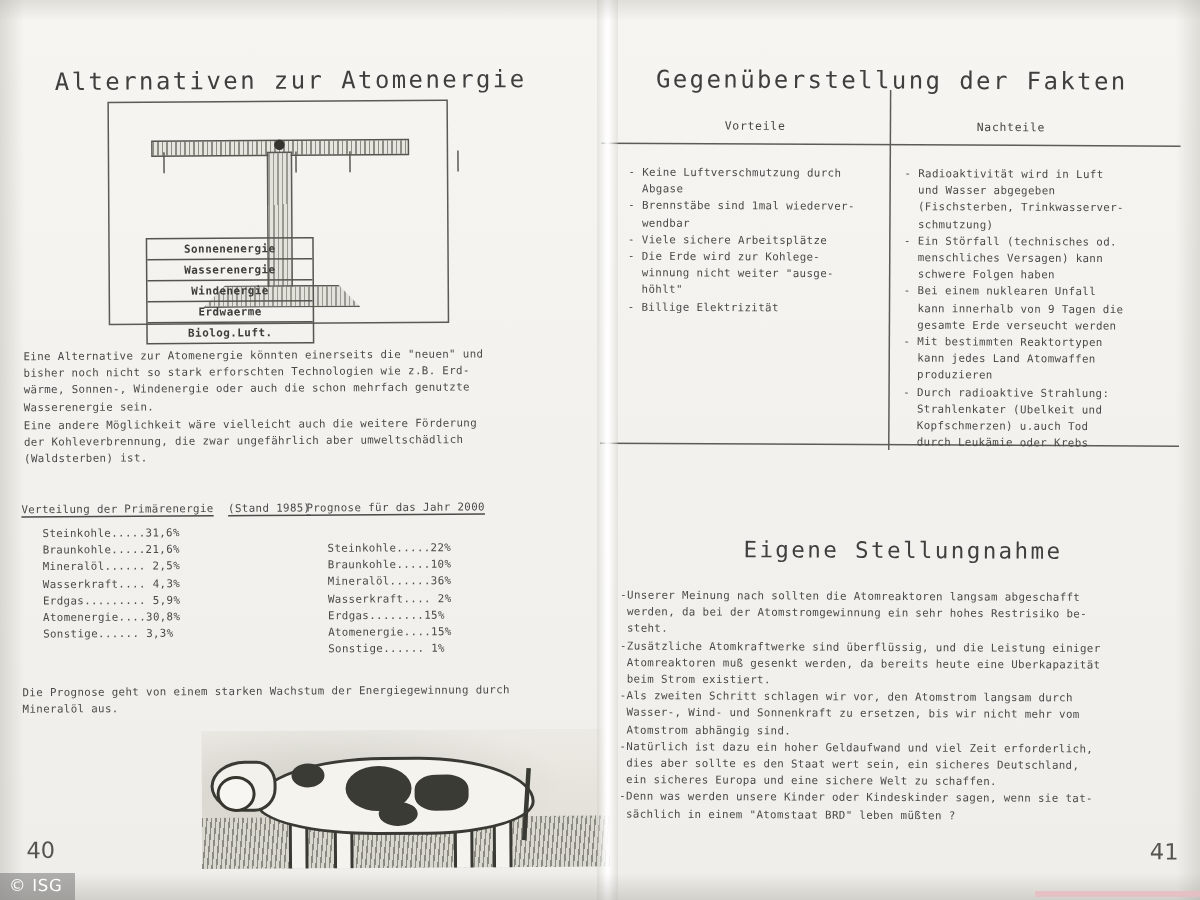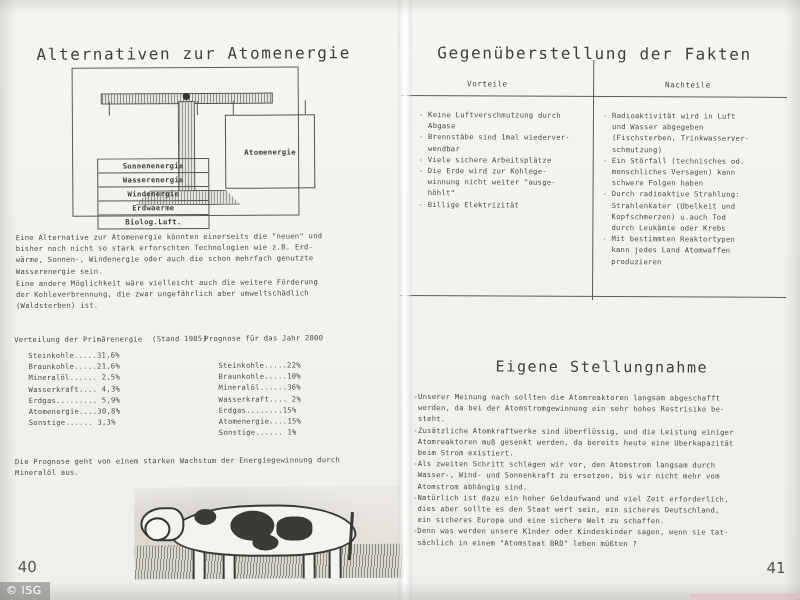--- a/index.html
+++ b/index.html
@@ -40,21 +40,21 @@
   }
   h1.head{
     margin:0;
     font-family:"DejaVu Sans Mono","Liberation Mono",monospace;
     font-weight:400;
     font-size:16px;
     letter-spacing:1.6px;
     color:#3f3f3d;
     white-space:pre;
   }
-  .u{text-underline-offset:2px;}
+  .u{text-decoration:underline;text-underline-offset:2px;}
 
   
   .figbox{
     position:absolute;left:73px;top:67px;width:225px;height:147px;
     border:1.2px solid #5a5a57;background:transparent;
   }
   .beam{position:absolute;left:28px;top:25px;width:170px;height:9px;
         border:1px solid #55554f;
         background:repeating-linear-gradient(90deg,#8d8d86 0 1px,#e6e5df 1px 3px);}
   .pivot{position:absolute;left:110px;top:25px;width:7px;height:7px;border-radius:50%;background:#35352f;}
@@ -85,21 +85,21 @@
 
   
   .stats{position:absolute;}
   .stats .row{white-space:pre;}
 
   
   .tbl{position:absolute;left:14px;top:60px;width:372px;height:240px;}
   .tbl .vline{position:absolute;left:178px;top:0;width:1.1px;height:240px;background:#5c5c57;}
   .tbl .hline{position:absolute;left:-14px;top:36px;width:386px;height:1.1px;background:#5c5c57;}
   .tbl .hline2{position:absolute;left:-14px;top:236px;width:386px;height:1.1px;background:#5c5c57;}
-  .colhead{position:absolute;top:19px;font-size:7.6px;letter-spacing:.5px;color:#464643;}
+  .colhead{position:absolute;top:19px;font-size:7.6px;letter-spacing:.5px;color:#464643;margin-left:16px;}
 
   
   .cow{position:absolute;left:133px;top:487px;width:272px;height:92px;overflow:hidden;}
   .cowbg{position:absolute;inset:0;background:
      radial-gradient(ellipse at 30% 40%, rgba(120,120,112,.20), rgba(255,255,255,0) 60%),
      linear-gradient(180deg,#eceae4,#dedcd4);}
   .grass{position:absolute;left:0;bottom:0;width:100%;height:34px;
      background:repeating-linear-gradient(95deg,#7d7c74 0 1px,#d9d7ce 1px 3px),
                 repeating-linear-gradient(80deg,#8b8a81 0 1px,transparent 1px 4px);
      opacity:.85;}
@@ -141,23 +141,20 @@
       <div class="hanger" style="left:232px;top:33px;height:14px;"></div>
 
       <div class="pan panL">
         <div class="slab">Sonnenenergie</div>
         <div class="slab">Wasserenergie</div>
         <div class="slab">Windenergie</div>
         <div class="slab">Erdwaerme</div>
         <div class="slab">Biolog.Luft.</div>
       </div>
 
-      <div class="pan panR">
-        <div class="panR-label">Atomenergie</div>
-      </div>
     </div>
 
     <div class="tw" style="position:absolute;left:16px;top:231px;">Eine Alternative zur Atomenergie könnten einerseits die "neuen" und
 bisher noch nicht so stark erforschten Technologien wie z.B. Erd-
 wärme, Sonnen-, Windenergie oder auch die schon mehrfach genutzte
 Wasserenergie sein.</div>
     <div class="tw" style="position:absolute;left:16px;top:277px;">Eine andere Möglichkeit wäre vielleicht auch die weitere Förderung
 der Kohleverbrennung, die zwar ungefährlich aber umweltschädlich
 (Waldsterben) ist.</div>
 
@@ -214,48 +211,51 @@
   <div class="page page-right">
 
     <h1 class="head" style="position:absolute;left:36px;top:44px;">Gegenüberstellung der Fakten</h1>
 
     <div class="tbl">
       <div class="vline"></div>
       <div class="hline"></div>
       <div class="hline2"></div>
 
       <div class="tw colhead" style="left:52px;">Vorteile</div>
-      <div class="tw colhead" style="left:250px;">Nachteile</div>
+      <div class="tw colhead" style="left:220px;">Nachteile</div>
 
       <div id="prosList" style="position:absolute;left:4px;top:50px;width:176px;">
           <div class="tw">- Keine Luftverschmutzung durch
   Abgase</div>
           <div class="tw">- Brennstäbe sind 1mal wiederver-
   wendbar</div>
           <div class="tw">- Viele sichere Arbeitsplätze</div>
           <div class="tw">- Die Erde wird zur Kohlege-
   winnung nicht weiter "ausge-
   höhlt"</div>
           <div class="tw">- Billige Elektrizität</div>
         </div>
       <div id="consList" style="position:absolute;left:188px;top:50px;width:184px;">
           <div class="tw">- Radioaktivität wird in Luft
   und Wasser abgegeben
   (Fischsterben, Trinkwasserver-
   schmutzung)</div>
           <div class="tw">- Ein Störfall (technisches od.
   menschliches Versagen) kann
   schwere Folgen haben</div>
+          <div class="tw">- Bei einem nuklearen Unfall
+  kann innerhalb von 9 Tagen die
+  gesamte Erde verseucht werden</div>
+          <div class="tw">- Mit bestimmten Reaktortypen
+  kann jedes Land Atomwaffen
+  produzieren</div>
           <div class="tw">- Durch radioaktive Strahlung:
   Strahlenkater (Ubelkeit und
   Kopfschmerzen) u.auch Tod
   durch Leukämie oder Krebs</div>
-          <div class="tw">- Mit bestimmten Reaktortypen
-  kann jedes Land Atomwaffen
-  produzieren</div>
         </div>
     </div>
 
     <h1 class="head" style="position:absolute;left:96px;top:358px;font-size:15px;">Eigene Stellungnahme</h1>
 
     <div id="statementList" style="position:absolute;left:14px;top:392px;width:380px;">
         <div class="tw">-Unserer Meinung nach sollten die Atomreaktoren langsam abgeschafft
  werden, da bei der Atomstromgewinnung ein sehr hohes Restrisiko be-
  steht.</div>
         <div class="tw">-Zusätzliche Atomkraftwerke sind überflüssig, und die Leistung einiger

